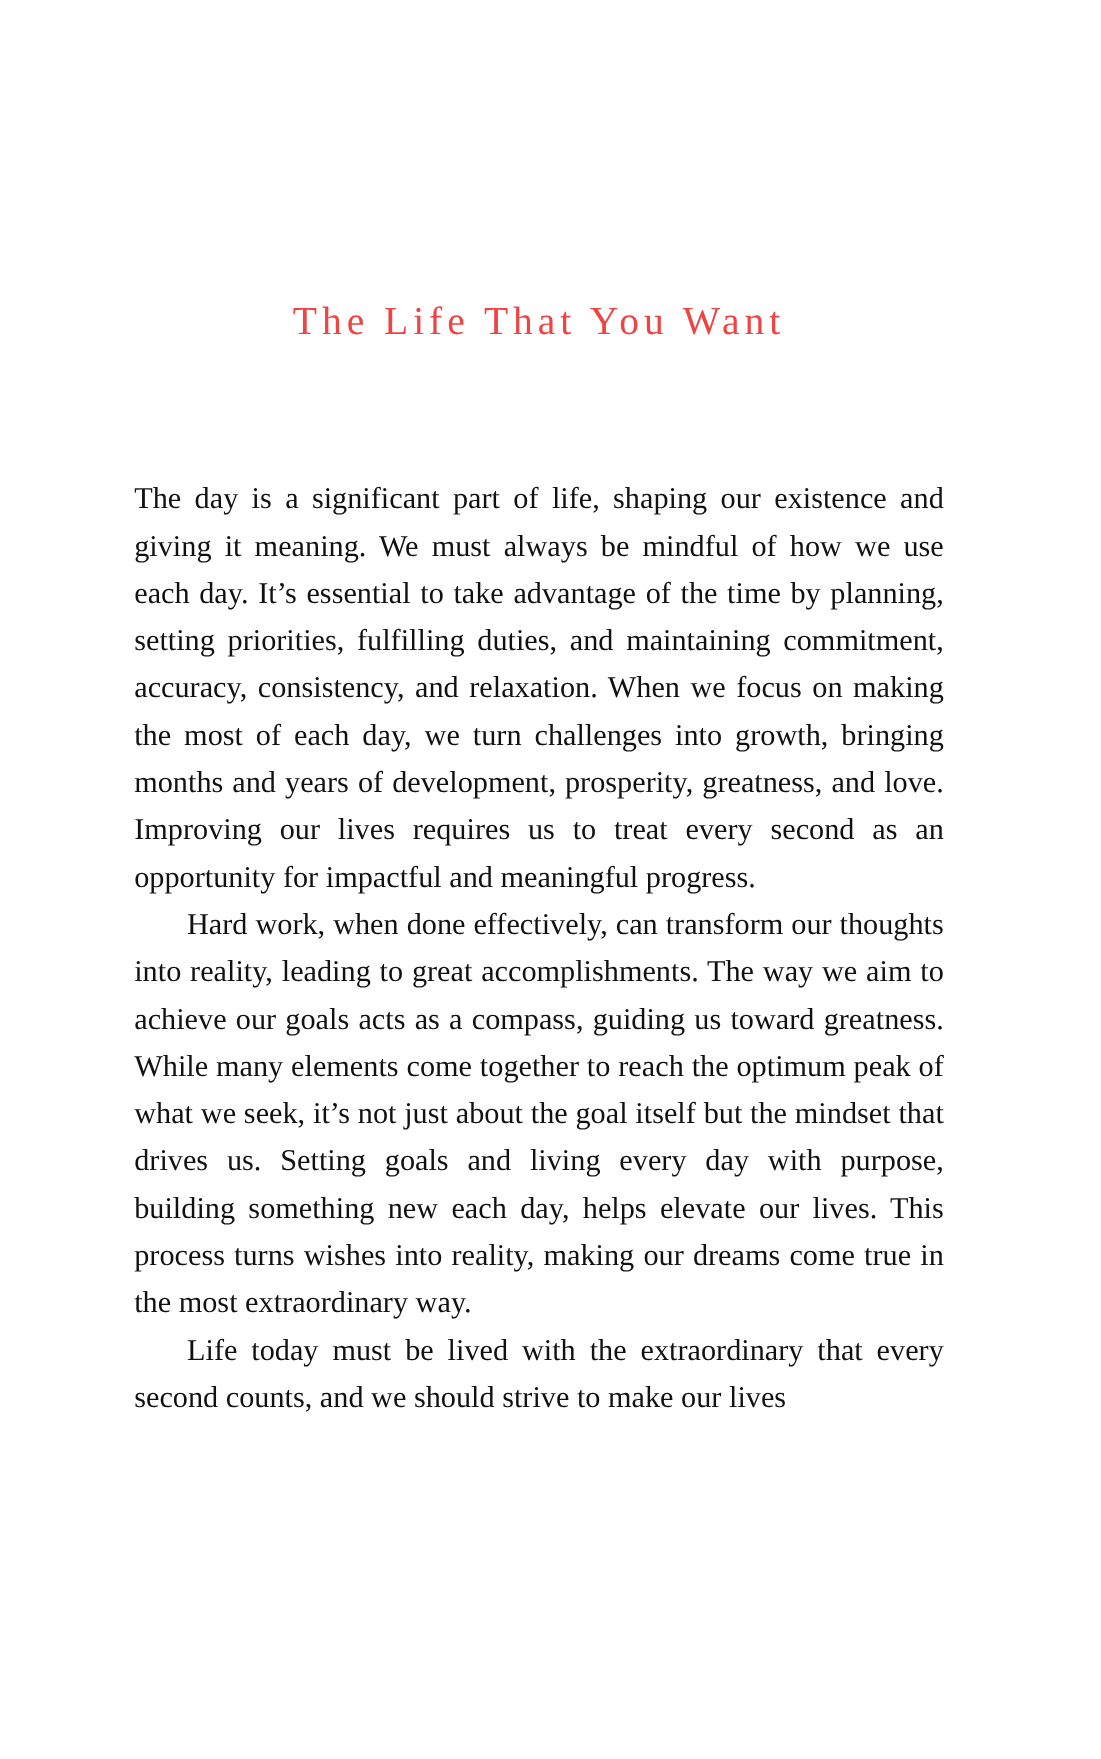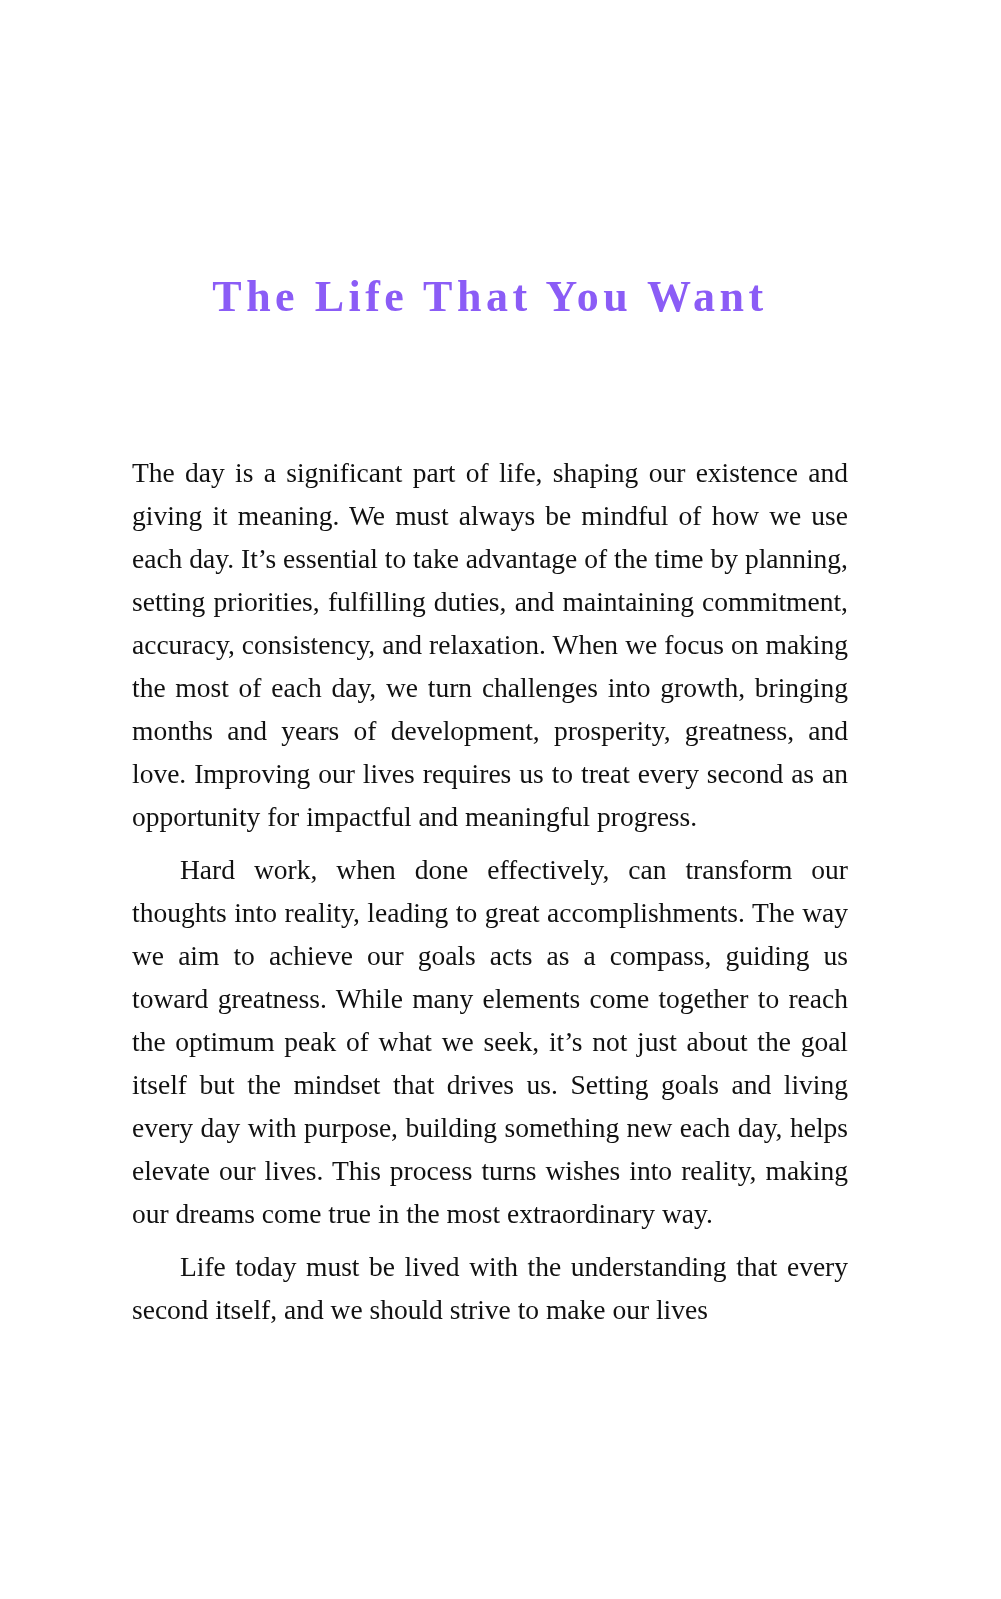--- a/index.html
+++ b/index.html
@@ -19,35 +19,35 @@
     color: #000000;
     -webkit-font-smoothing: antialiased;
   }
   .content {
     position: absolute;
     left: 122px;
     top: 0;
     width: 736px;
   }
   .chapter-title {
-    font-size: 44px;
-    font-weight: bold;
+    font-size: 36px;
+    font-weight: normal;
     text-align: center;
     letter-spacing: 4.5px;
     margin: 0;
     padding-top: 272px;
     line-height: 1.15;
-    color: #8b5cf6;
+    color: #ef4444;
     white-space: nowrap;
   }
   .body-block {
     padding-top: 118px;
   }
   p.para {
-    margin: 10px;
+    margin: 0;
     font-size: 27.5px;
     line-height: 43px;
     text-align: justify;
     text-justify: inter-word;
     color: #111111;
     hyphens: none;
   }
   p.para.indented {
     text-indent: 48px;
   }
@@ -71,19 +71,19 @@
 
 <div class="page">
 
   <div class="content">
 
     <h1 class="chapter-title">The Life That You Want</h1>
 
     <div class="body-block">
       <p class="para">The day is a significant part of life, shaping our existence and giving it meaning. We must always be mindful of how we use each day. It’s essential to take advantage of the time by planning, setting priorities, fulfilling duties, and maintaining commitment, accuracy, consistency, and relaxation. When we focus on making the most of each day, we turn challenges into growth, bringing months and years of development, prosperity, greatness, and love. Improving our lives requires us to treat every second as an opportunity for impactful and meaningful progress.</p>
       <p class="para indented">Hard work, when done effectively, can transform our thoughts into reality, leading to great accomplishments. The way we aim to achieve our goals acts as a compass, guiding us toward greatness. While many elements come together to reach the optimum peak of what we seek, it’s not just about the goal itself but the mindset that drives us. Setting goals and living every day with purpose, building something new each day, helps elevate our lives. This process turns wishes into reality, making our dreams come true in the most extraordinary way.</p>
-      <p class="para indented">Life today must be lived with the understanding that every second itself, and we should strive to make our lives</p>
+      <p class="para indented">Life today must be lived with the extraordinary that every second counts, and we should strive to make our lives</p>
     </div>
 
   </div>
 
 
 </div>
 
 </body></html>

